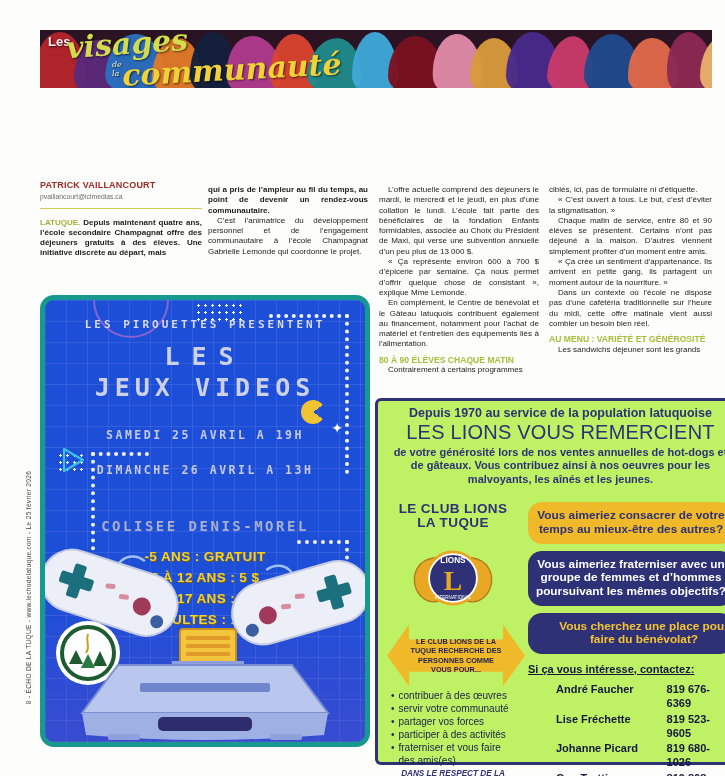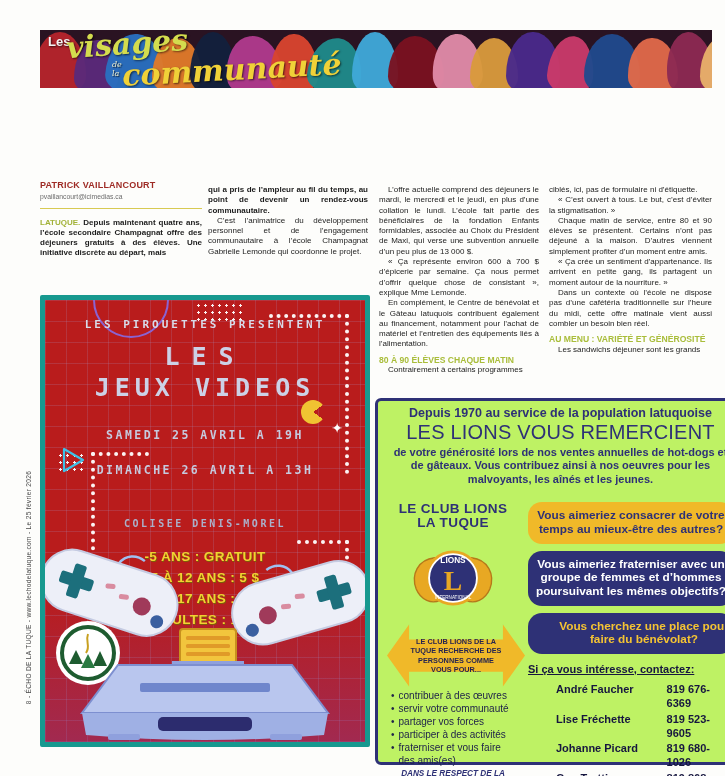--- a/index.html
+++ b/index.html
@@ -32,35 +32,35 @@
   .col2 { left:208px; width:160px; }
   .col3 { left:379px; width:160px; }
   .col4 { left:549px; width:163px; }
   .lead { font-weight:bold; margin-top:9px !important; }
   .lead-city { color:#a2b238; }
   .bold { font-weight:bold; }
   .subhead { font-weight:bold; color:#a9bd3a; font-size:8.6px; line-height:10.5px; margin-top:5px !important; text-align:left; }
 
   
   .poster { position:absolute; left:40px; top:295px; width:330px; height:452px;
-    background:#b91c1c; border:5px solid #17998f; border-radius:2px; overflow:hidden;padding-left:16px; }
+    background:#1d4ed8; border:5px solid #17998f; border-radius:14px; overflow:hidden;padding-left:16px; }
   .poster-grid { position:absolute; inset:0;
     background-image:linear-gradient(rgba(165,175,235,.17) 1px, transparent 1px),
                      linear-gradient(90deg, rgba(165,175,235,.17) 1px, transparent 1px);
     background-size:21px 21px; }
   .poster-glow { position:absolute; left:0; right:0; bottom:0; height:150px;
     background:linear-gradient(transparent, rgba(112,70,190,.32)); }
   .pix { position:absolute; left:0; right:0; text-align:center;
     font-family:"DejaVu Sans Mono",monospace; font-weight:bold; white-space:nowrap; }
   .presenter { top:18px; font-size:11px; letter-spacing:3px; color:#d8dbe9; }
   .ptitle1 { top:42px; font-size:25px; letter-spacing:12px; color:#ccd1e6; }
   .ptitle2 { top:73px; font-size:25px; letter-spacing:5px; color:#ccd1e6; }
   .pdate1 { top:128px; font-size:11.5px; letter-spacing:2.5px; color:#c6cade; }
   .pdate2 { top:163px; font-size:11.5px; letter-spacing:2.5px; color:#c6cade; }
-  .pvenue { top:218px; font-size:10px; letter-spacing:2.5px; color:#aab0ca; }
+  .pvenue { top:218px; font-size:14px; letter-spacing:2.5px; color:#aab0ca; }
   .prices { position:absolute; left:0; right:0; top:246px; text-align:center;
     font-size:13.5px; font-weight:bold; line-height:21px; color:#f2d232;
     letter-spacing:.4px; text-shadow:.7px .7px 0 #7c5f06; }
   .arc { position:absolute; left:48px; top:-38px; width:76px; height:76px;
     border:2px solid #8a63d2; border-radius:50%; }
   .dots { position:absolute;
     background-image:radial-gradient(circle, rgba(255,255,255,.95) 1.2px, transparent 1.4px);
     background-size:7px 7px; }
   .bracket { position:absolute; opacity:.95; }
   .bracket-tr { top:14px; right:16px; width:80px; height:160px; border-top:4px dotted #fff; border-right:4px dotted #fff; }

